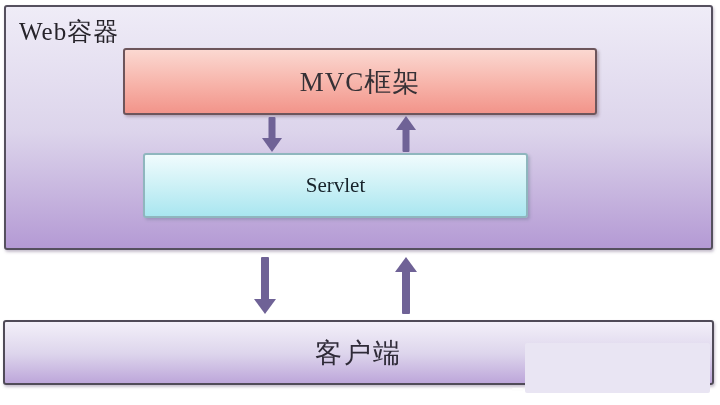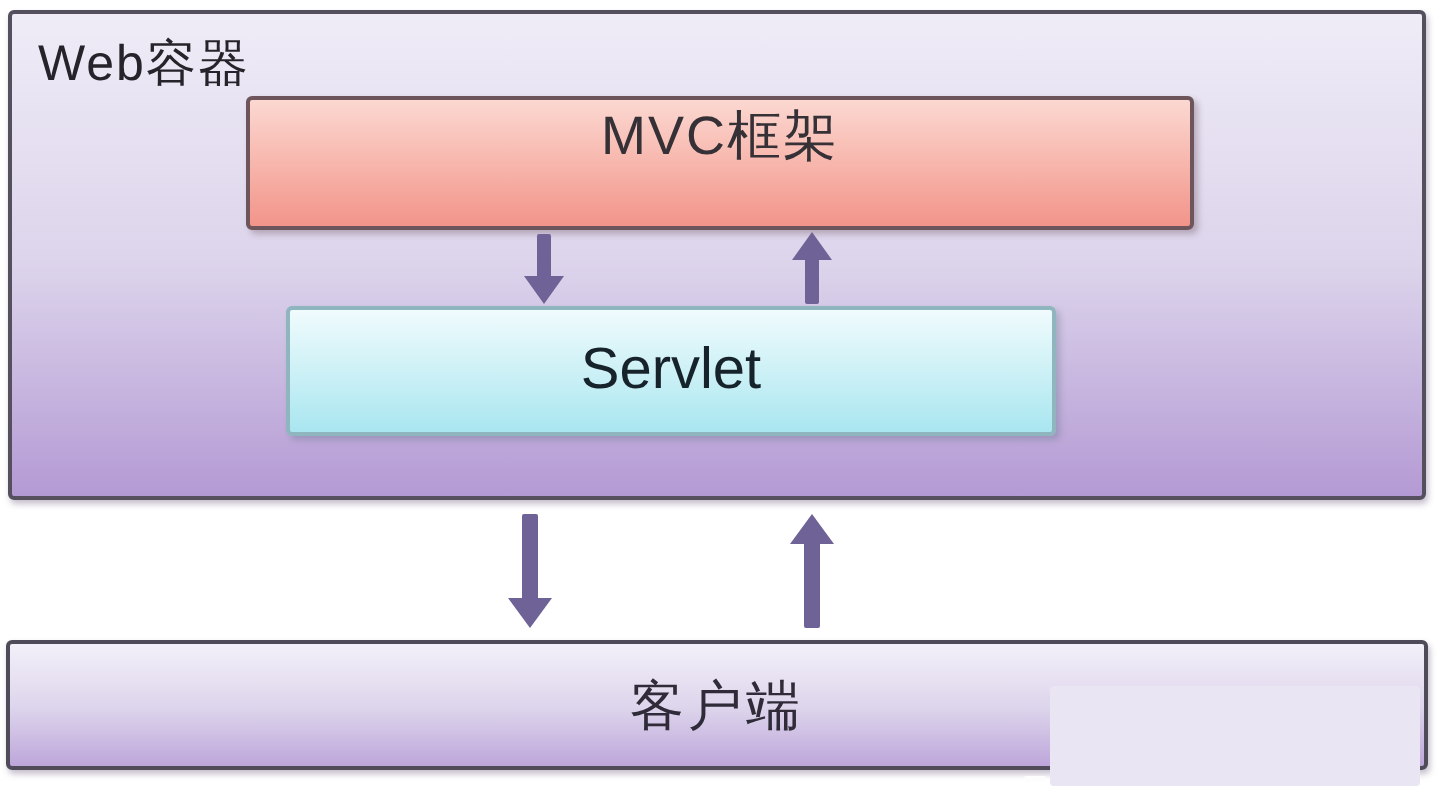--- a/index.html
+++ b/index.html
@@ -2,21 +2,21 @@
 <html style="--container_top: #efecf7; --container_mid: #dcd4eb; --container_bottom: #b49ad4; --container_border: #55505e; --mvc_top: #fbd8d1; --mvc_mid: #f7b3a9; --mvc_bottom: #f2948a; --mvc_border: #6d555b; --servlet_top: #f0fbfd; --servlet_mid: #cdf1f6; --servlet_bottom: #a9e6f0; --servlet_border: #8fb6be; --client_top: #f3f0f9; --client_mid: #ddd5ec; --client_bottom: #bda6da; --client_border: #504b58; --arrow: #6f6296; --patch: #e9e5f3; --text: #26232a;"><head>
 <meta charset="utf-8">
 <style>
   html, body { margin: 0; padding: 0; background: #ffffff; }
   .stage {
     position: relative;
     width: 720px;
     height: 405px;
     background: #ffffff;
     overflow: hidden;
-    font-family: Liberation Sans, sans-serif;
+    font-family: Liberation Serif, serif;
     box-sizing: border-box;
   }
   .stage * { box-sizing: border-box; }
 
   .box {
     position: absolute;
     border-radius: 3px;
   }
 
   
@@ -39,41 +39,41 @@
 
   
   .mvc-box {
     left: 123px; top: 48px; width: 474px; height: 67px;
     border: 2px solid var(--mvc_border);
     background: linear-gradient(to bottom,
       var(--mvc_top) 0%,
       var(--mvc_mid) 55%,
       var(--mvc_bottom) 100%);
     box-shadow: 2px 2px 3px rgba(80, 50, 60, 0.30);
-    display: flex; align-items: flex-start; justify-content: center;
+    display: flex; align-items: center; justify-content: center;
   }
   .mvc-box-label {
     font-size: 27px;
     color: #363136;
     letter-spacing: 1px;
   }
 
   
   .servlet-box {
     left: 143px; top: 153px; width: 385px; height: 65px;
     border: 2px solid var(--servlet_border);
     background: linear-gradient(to bottom,
       var(--servlet_top) 0%,
       var(--servlet_mid) 50%,
       var(--servlet_bottom) 100%);
     box-shadow: 2px 2px 3px rgba(60, 90, 100, 0.25);
     display: flex; align-items: center; justify-content: center;
   }
   .servlet-box-label {
-    font-size: 29px;
+    font-size: 21px;
     color: #17232b;
   }
 
   
   .client-box {
     left: 3px; top: 320px; width: 711px; height: 65px;
     border: 2px solid var(--client_border);
     background: linear-gradient(to bottom,
       var(--client_top) 0%,
       var(--client_mid) 52%,

